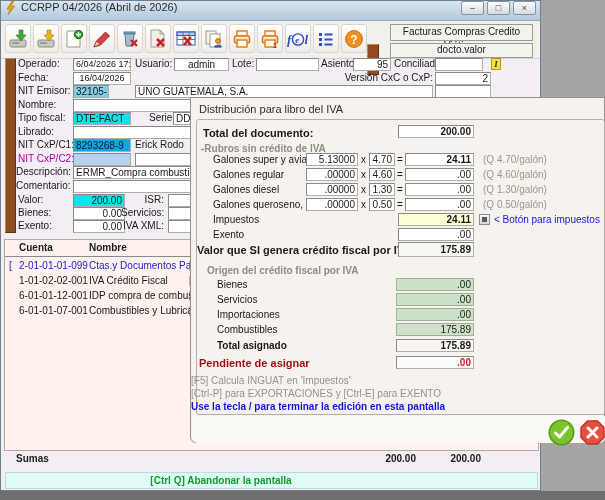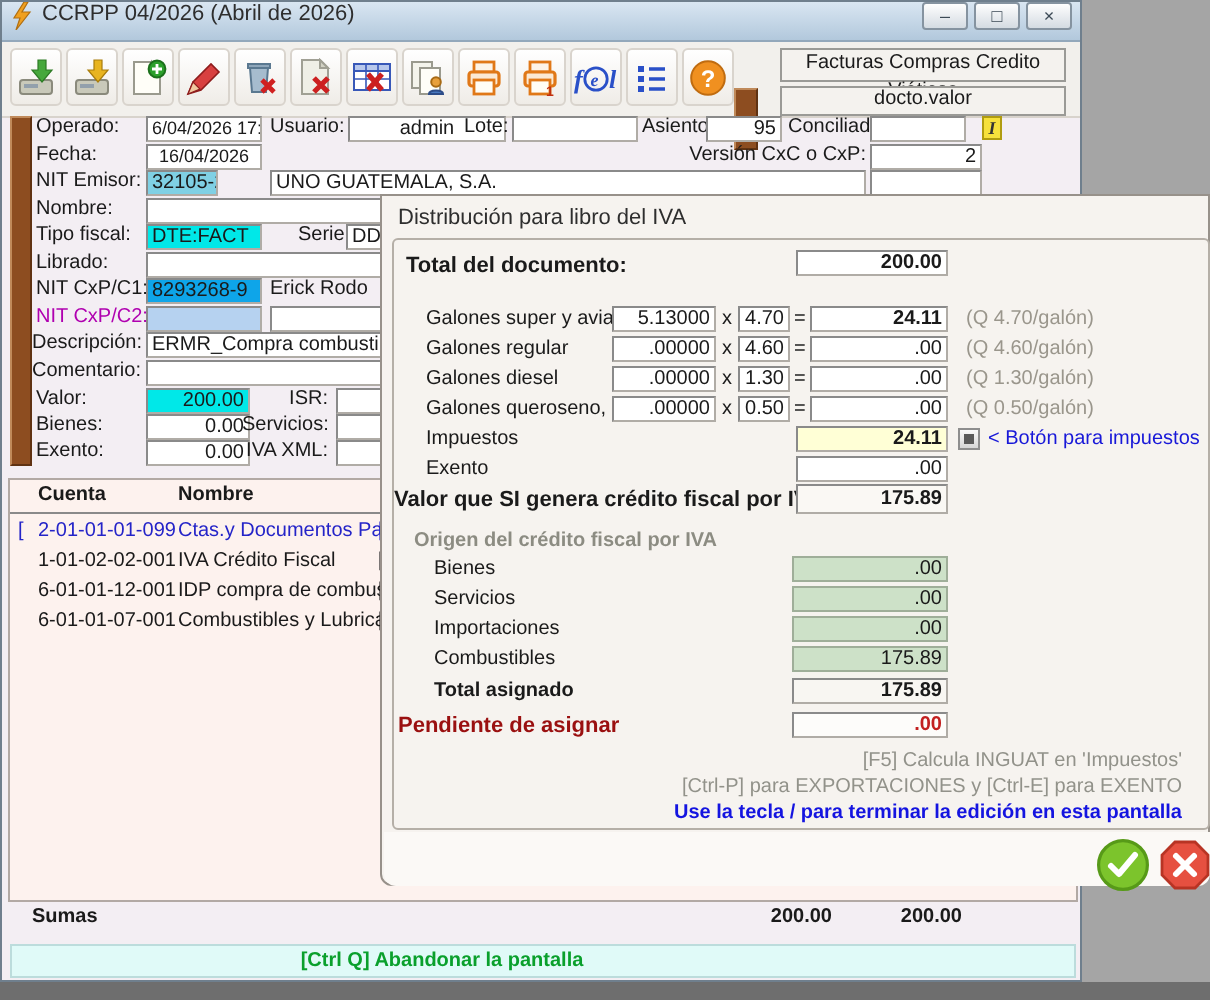--- a/index.html
+++ b/index.html
@@ -122,21 +122,21 @@
   .ylw { background: #ffffd6; }
   .blue-t { color: #1818d8; }
   .dkred { color: #9a1010; font-weight: bold; }
   .redval { color: #c22020; font-weight: bold; }
   .mini-btn {
     position: absolute; width: 11px; height: 11px;
     background: linear-gradient(#fafafa,#d6d6d6); border: 1px solid #8e8e8e;
     display: flex; align-items: center; justify-content: center;
   }
   .mini-btn i { display: block; width: 5px; height: 5px; background: #5a5a5a; }
-  .hint-c { position: absolute; left: 0; width: 400px; text-align: right; color: #92928a; }
+  .hint-c { position: absolute; left: 0; width: 400px; text-align: left; color: #92928a; }
   .dlg-btn { position: absolute; cursor: pointer; }
 </style>
 </head>
 <body>
 
 <div class="window">
 
   <div class="titlebar">
     <span>
       <svg width="11" height="14" viewBox="0 0 11 14">
@@ -251,21 +251,21 @@
   </div>
 
   <div class="hdr-box" style="top:23px;height:17px">Facturas Compras Credito Viáticos</div>
   <div class="hdr-box" style="top:42px;height:15px;line-height:12px">docto.valor</div>
 
   <div class="side-brown"></div>
 
   <span class="lab" style="left:17px;top:57px">Operado:</span>
   <span class="fld f9 c" style="left:72px;top:57px;width:58px">6/04/2026 17:0</span>
   <span class="lab" style="left:134px;top:57px">Usuario:</span>
-  <span class="fld c" style="left:173px;top:57px;width:79px">admin</span>
+  <span class="fld c" style="left:173px;top:57px;width:55px">admin</span>
   <span class="lab" style="left:231px;top:57px">Lote:</span>
   <span class="fld" style="left:255px;top:57px;width:63px"></span>
   <span class="lab" style="left:320px;top:57px">Asiento:</span>
   <span class="fld r" style="left:352px;top:57px;width:38px">95</span>
   <span class="lab" style="left:393px;top:57px">Conciliado:</span>
   <span class="fld" style="left:434px;top:57px;width:48px"></span>
   <span class="info-ico">I</span>
 
   <span class="lab" style="left:17px;top:71px">Fecha:</span>
   <span class="fld f9 c" style="left:72px;top:71px;width:58px">16/04/2026</span>
@@ -363,20 +363,21 @@
 <div class="bottom-strip"></div>
 
 <div class="dialog">
   <span class="dlg-title">Distribución para libro del IVA</span>
   <div class="dlg-panel"></div>
   <div class="dlg-footer"></div>
 
   <span class="lab b" style="left:12px;top:29px;font-size:11px">Total del documento:</span>
   <span class="fld b r" style="left:207px;top:27px;width:76px">200.00</span>
 
+  <span class="lab gray-t" style="left:10px;top:45px">-Rubros sin crédito de IVA</span>
 
   <span class="lab" style="left:22px;top:56px">Galones super y aviación</span>
   <span class="fld r" style="left:115px;top:55px;width:52px">5.13000</span>
   <span class="lab" style="left:170px;top:56px">x</span>
   <span class="fld r" style="left:178px;top:55px;width:26px">4.70</span>
   <span class="lab" style="left:206px;top:56px">=</span>
   <span class="fld b r" style="left:214px;top:55px;width:69px">24.11</span>
   <span class="lab note-t" style="left:292px;top:56px">(Q 4.70/galón)</span>
 
   <span class="lab" style="left:22px;top:71px">Galones regular</span>

